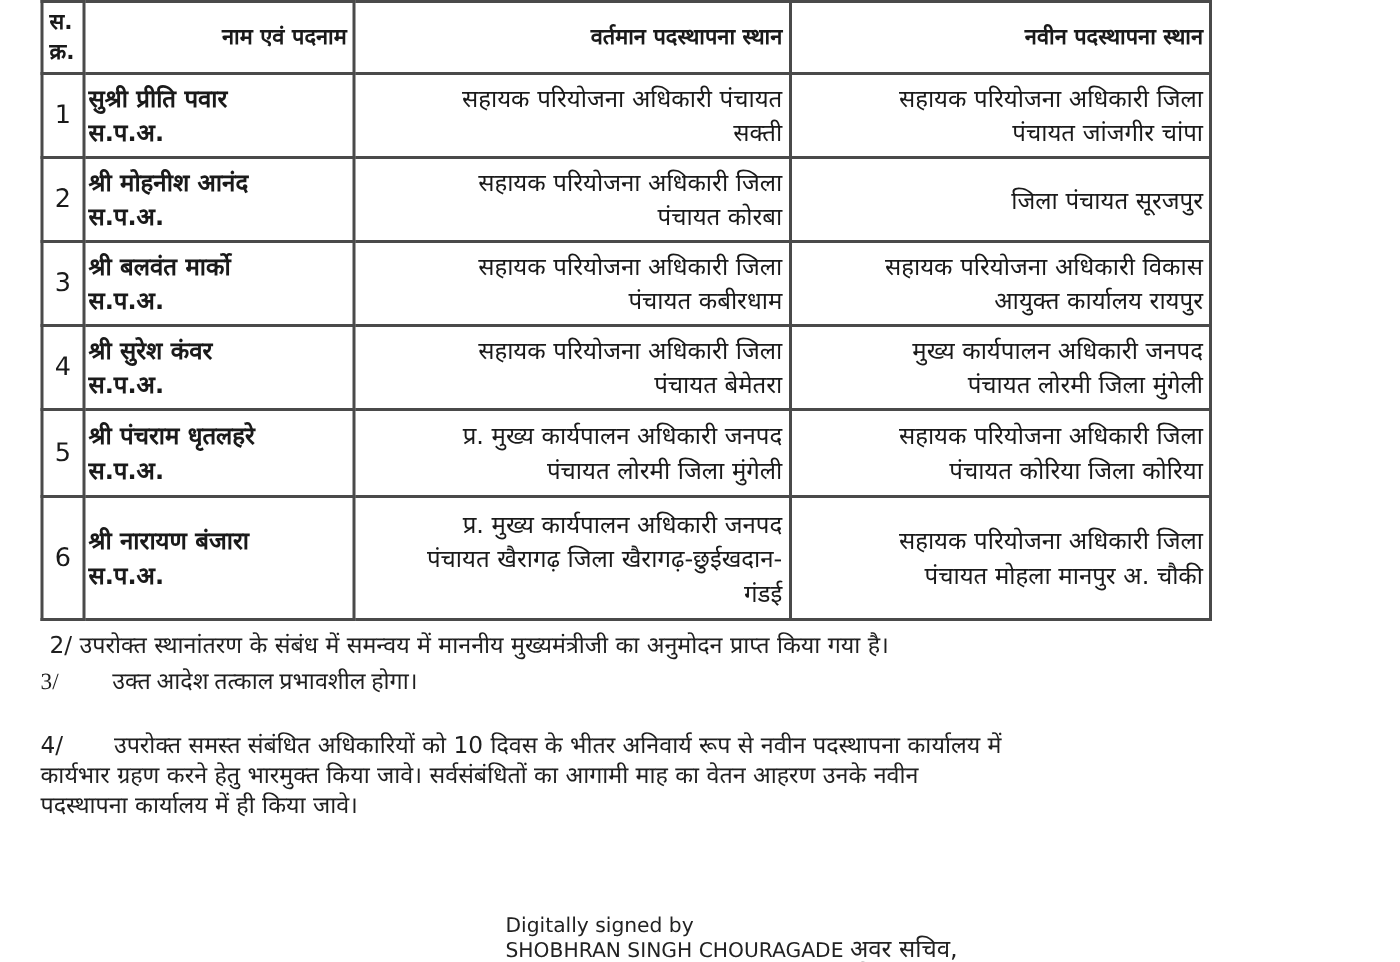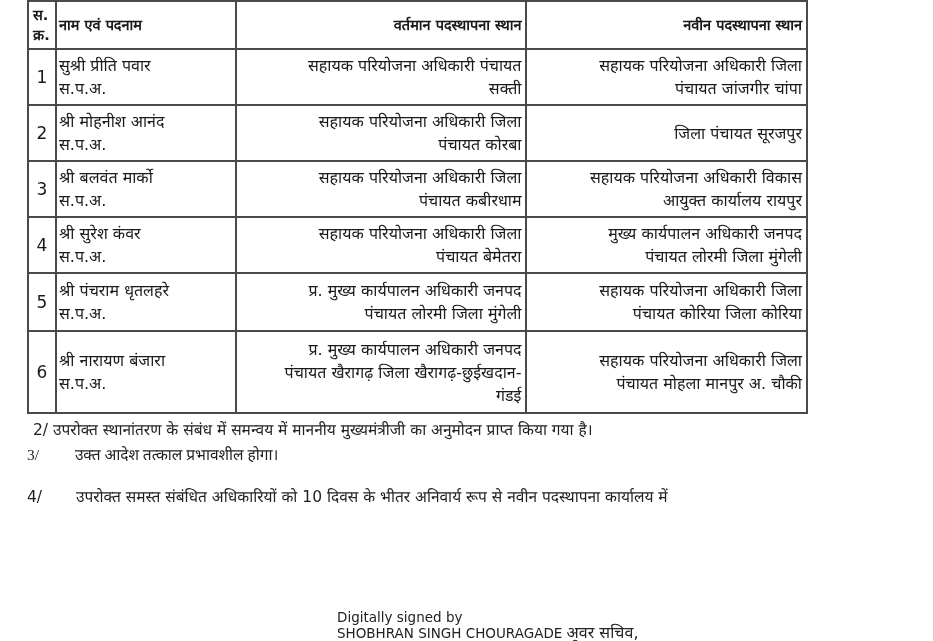--- a/index.html
+++ b/index.html
@@ -21,21 +21,21 @@
   th.c-sn { text-align: left; line-height: 20px; font-size: 14.5px; }
   .c-name { width: 173px; text-align: left; padding-left: 2px !important; }
   .c-cur { width: 282px; text-align: right; }
   .c-new { width: 272px; text-align: right; }
   tr.r1 td { height: 54px; }
   tr.r2 td { height: 54px; }
   tr.r3 td { height: 54px; }
   tr.r4 td { height: 54px; }
   tr.r5 td { height: 56px; }
   tr.r6 td { height: 80px; }
-  .name-line { display: block; }
+  .name-line { display: block; font-weight: bold; }
   .cell-line { display: block; }
   .para {
     position: absolute; font-size: 15.5px; line-height: 20px; color: #1f1f1f;
   }
   .p2 { left: 33px; top: 420px; }
   .p3 { left: 27px; top: 445px; font-family: Liberation Serif, serif; }
   .p4 { left: 27px; top: 487px; width: 800px; }
   .num { display: inline-block; }
   .p3 .num, .p4 .num { width: 44px; }
   .sig {
@@ -52,21 +52,21 @@
 </style>
 </head>
 <body>
 
 <div class="sheet">
 
   <table class="transfers">
     <thead>
       <tr>
         <th class="c-sn">स. क्र.</th>
-        <th class="c-name" style="text-align:left">नाम एवं पदनाम</th>
+        <th class="c-name" style="text-align:right">नाम एवं पदनाम</th>
         <th class="c-cur">वर्तमान पदस्थापना स्थान</th>
         <th class="c-new">नवीन पदस्थापना स्थान</th>
       </tr>
     </thead>
     <tbody>
       <tr class="r1">
         <td class="c-sn">1</td>
         <td class="c-name">
           <span class="name-line">सुश्री प्रीति पवार</span>
           <span class="name-line">स.प.अ.</span>
@@ -171,20 +171,22 @@
   <div class="para p3">
     <span class="num">3/</span>
     <span>उक्त आदेश तत्काल प्रभावशील होगा।</span>
   </div>
 
   <div class="para p4">
     <div>
       <span class="num">4/</span>
       <span>उपरोक्त समस्त संबंधित अधिकारियों को 10 दिवस के भीतर अनिवार्य रूप से नवीन पदस्थापना कार्यालय में</span>
     </div>
+    <div>कार्यभार ग्रहण करने हेतु भारमुक्त किया जावे। सर्वसंबंधितों का आगामी माह का वेतन आहरण उनके नवीन</div>
+    <div>पदस्थापना कार्यालय में ही किया जावे।</div>
   </div>
 
   <div class="sig">
     <span class="line">Digitally signed by</span>
     <span class="line">
       <span>SHOBHRAN SINGH CHOURAGADE</span>
       <span class="dev">अवर सचिव,</span>
     </span>
     <span class="line">
       <span>Date: 29-09-2025 17:42:18</span>

